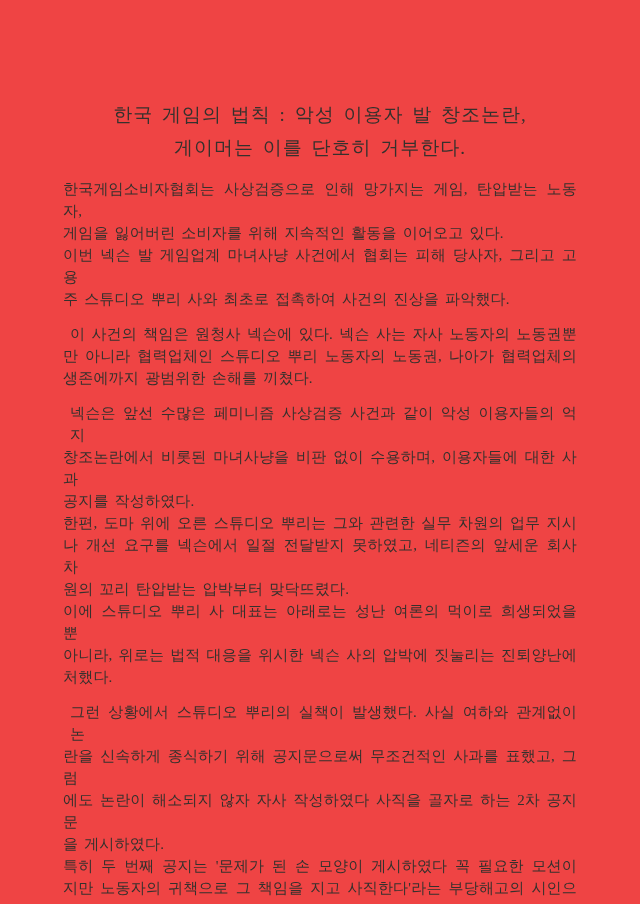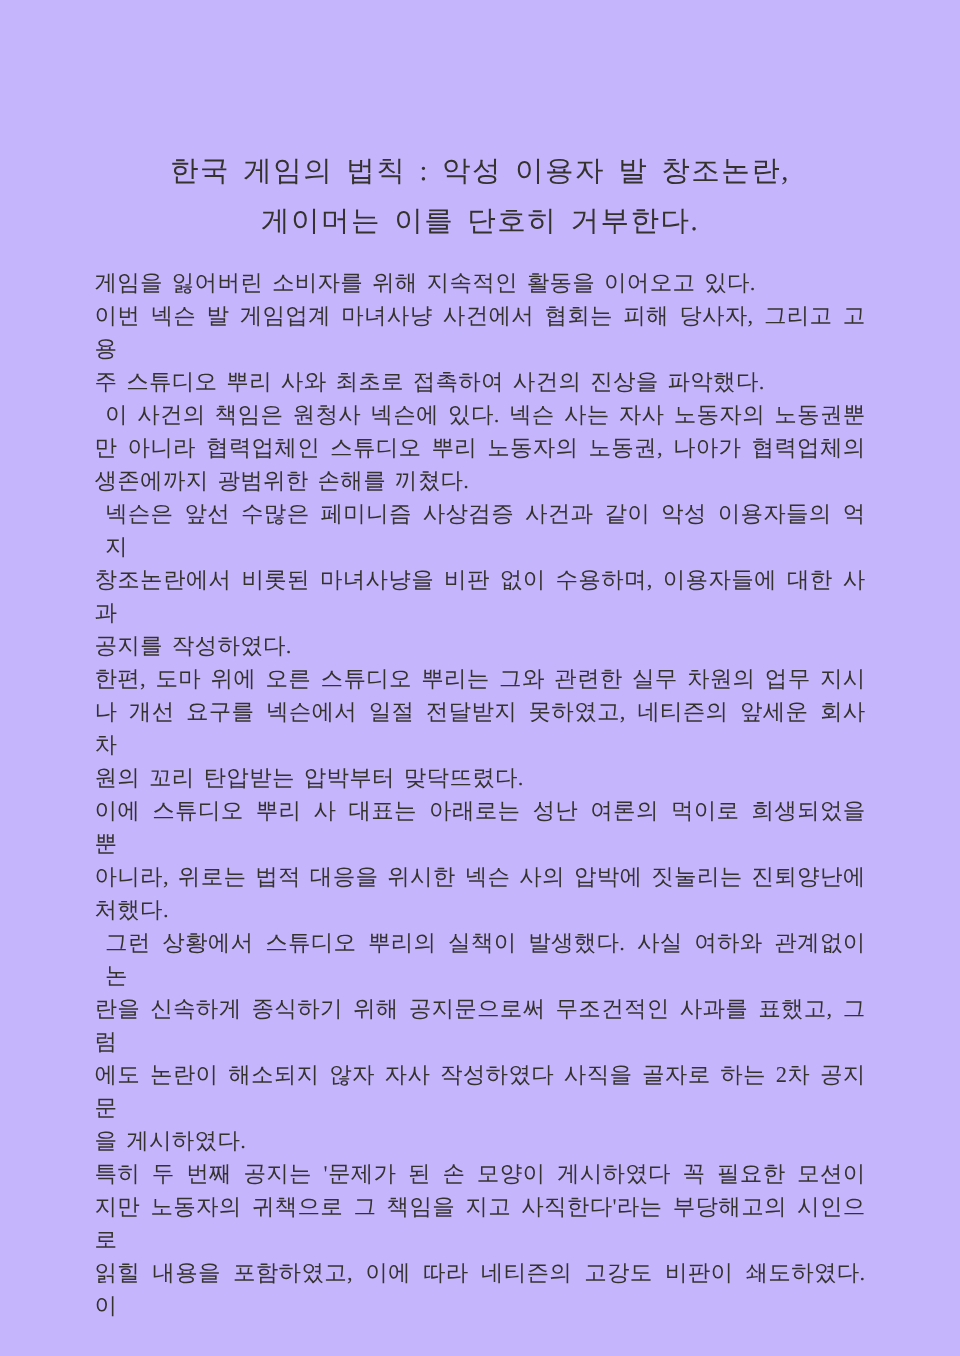--- a/index.html
+++ b/index.html
@@ -5,21 +5,21 @@
   html, body {
     margin: 0;
     padding: 0;
     background: #ffffff;
   }
   .page {
     position: relative;
     width: 640px;
     height: 904px;
     box-sizing: border-box;
-    background: #c4b5fd;
+    background: #ef4444;
     padding: 98px 63px 0 63px;
     color: #35312d;
     font-family: "Liberation Serif", "DejaVu Serif", serif;
     overflow: hidden;
   }
   .doc-title {
     font-size: 19px;
     line-height: 33px;
     font-weight: 400;
     text-align: center;
@@ -27,21 +27,21 @@
     word-spacing: 3px;
     margin: 0 0 14px 0;
   }
   .doc-body {
     font-size: 15px;
     line-height: 22px;
     letter-spacing: 0.2px;
     word-spacing: 2px;
   }
   .paragraph { margin: 0; }
-  .paragraph + .paragraph { margin-top: 0; }
+  .paragraph + .paragraph { margin-top: 13px; }
   .line {
     min-height: 22px;
     text-align: left;
   }
   .line.fill {
     text-align: justify;
     text-align-last: justify;
   }
   .line.indent {
     padding-left: 7px;
@@ -50,20 +50,21 @@
 </head>
 <body>
 
 <div class="page">
   <h1 class="doc-title">
     <div class="title-line">한국 게임의 법칙 : 악성 이용자 발 창조논란,</div>
     <div class="title-line">게이머는 이를 단호히 거부한다.</div>
   </h1>
   <div class="doc-body">
       <div class="paragraph">
+        <div class="line fill">한국게임소비자협회는 사상검증으로 인해 망가지는 게임, 탄압받는 노동자,</div>
         <div class="line">게임을 잃어버린 소비자를 위해 지속적인 활동을 이어오고 있다.</div>
         <div class="line fill">이번 넥슨 발 게임업계 마녀사냥 사건에서 협회는 피해 당사자, 그리고 고용</div>
         <div class="line">주 스튜디오 뿌리 사와 최초로 접촉하여 사건의 진상을 파악했다.</div>
       </div>
       <div class="paragraph">
         <div class="line fill indent">이 사건의 책임은 원청사 넥슨에 있다. 넥슨 사는 자사 노동자의 노동권뿐</div>
         <div class="line fill">만 아니라 협력업체인 스튜디오 뿌리 노동자의 노동권, 나아가 협력업체의</div>
         <div class="line">생존에까지 광범위한 손해를 끼쳤다.</div>
       </div>
       <div class="paragraph">

